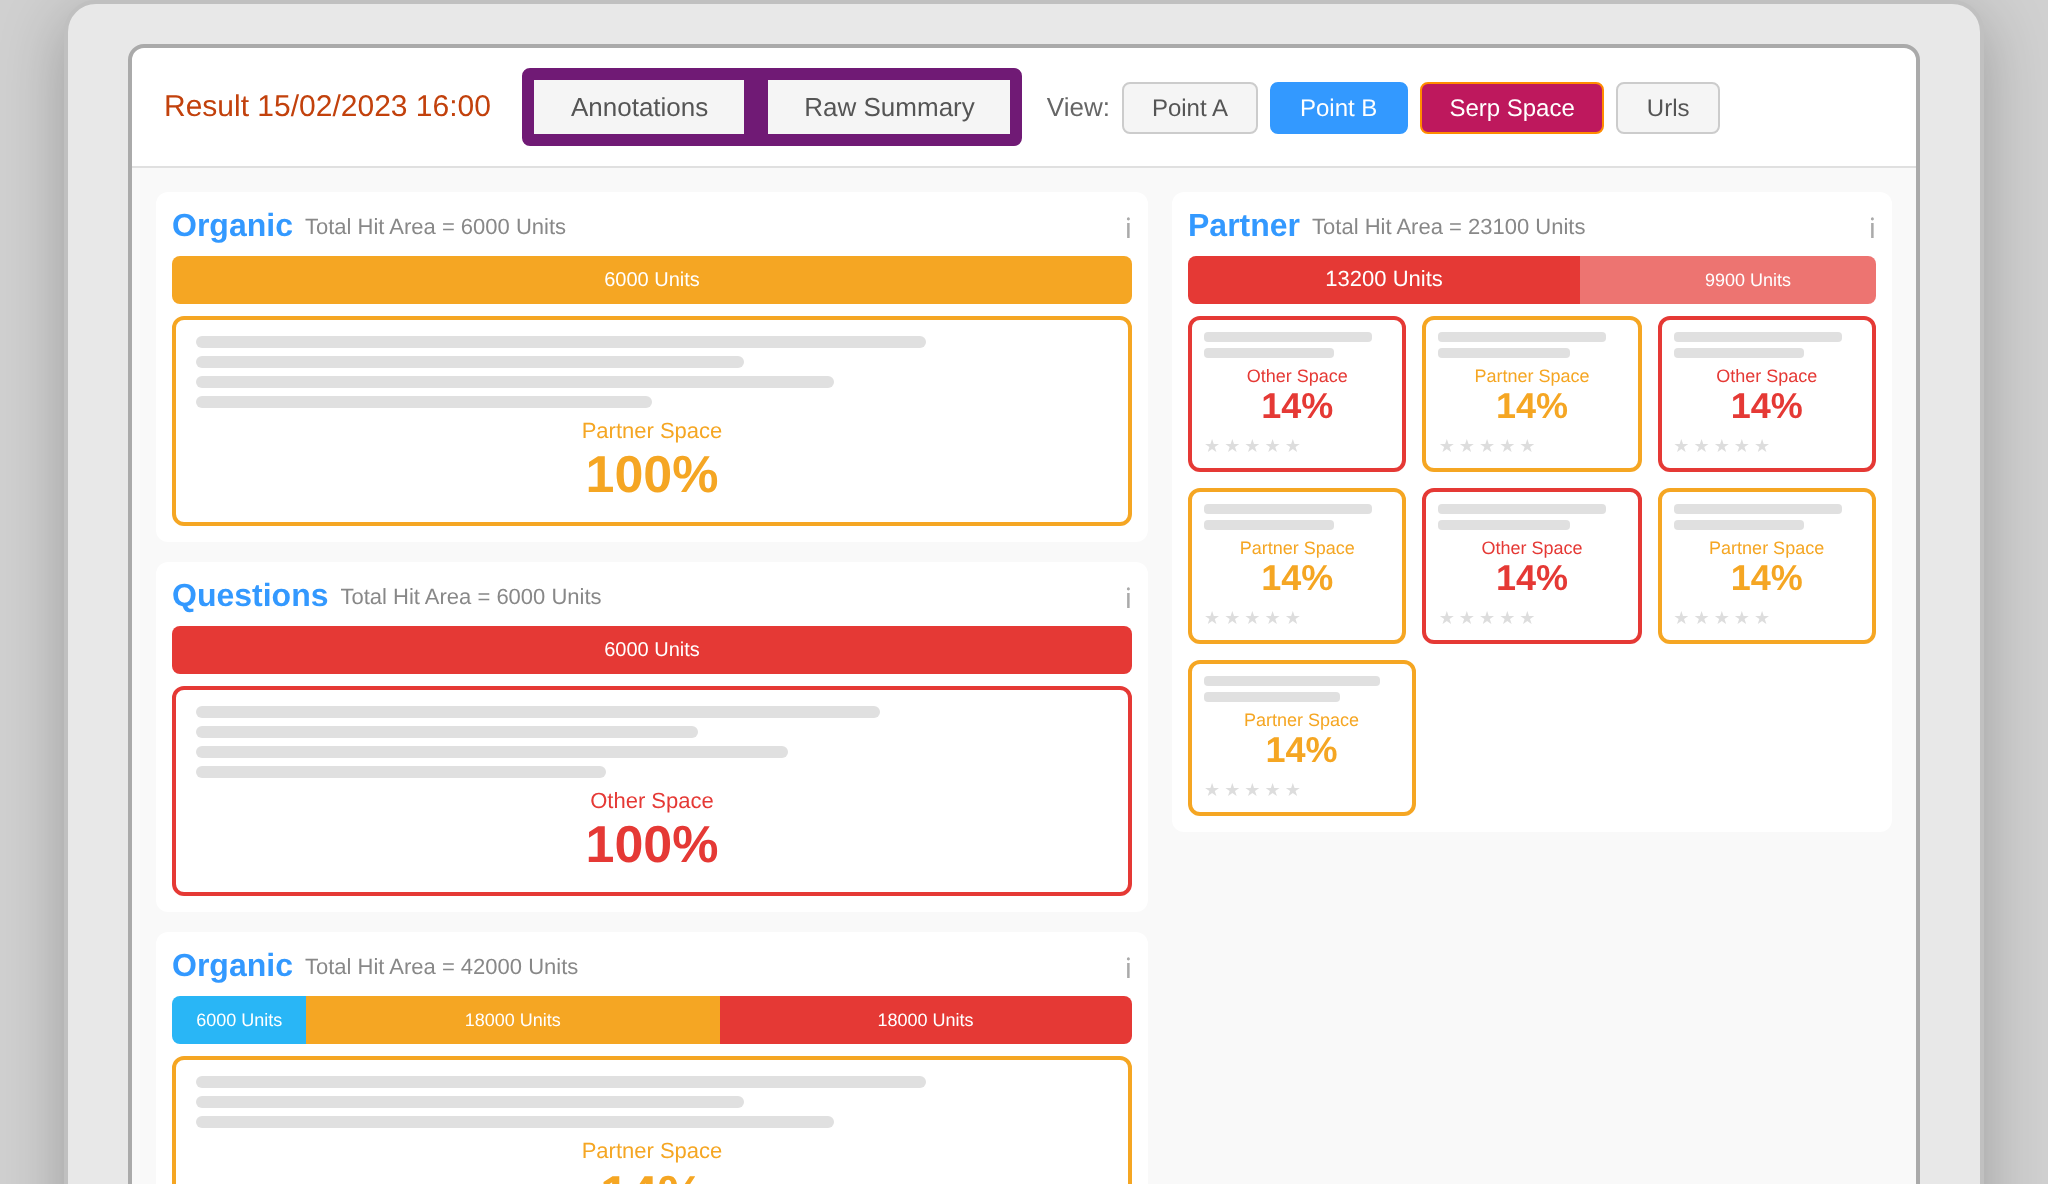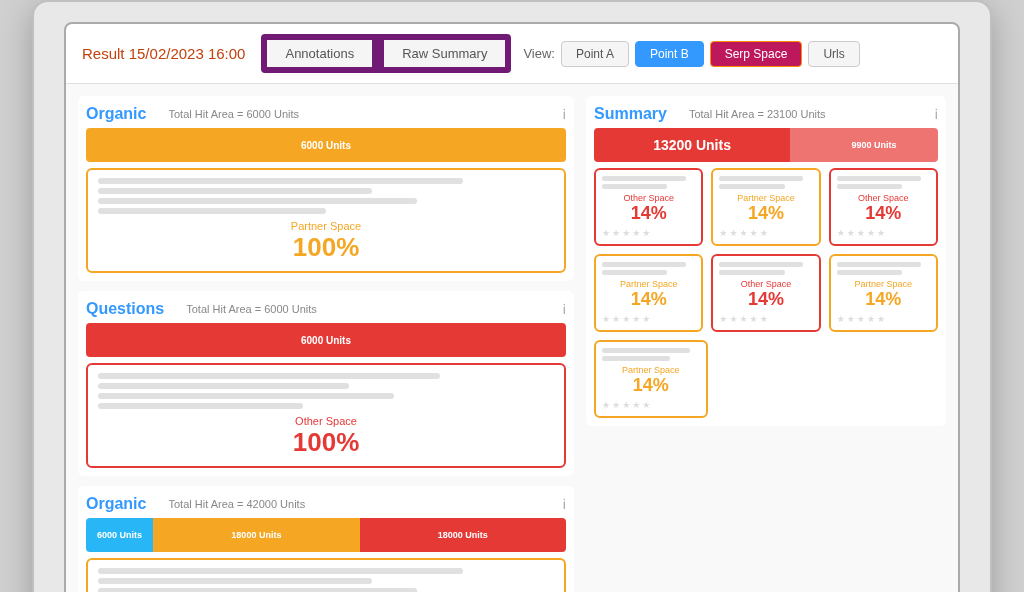--- a/index.html
+++ b/index.html
@@ -96,21 +96,21 @@
     }
     
     .section {
       background: #fff;
       border-radius: 6px;
       padding: 8px;
     }
     .section-header {
       display: flex;
       align-items: center;
-      gap: 22px;
+      gap: 6px;
       margin-bottom: 5px;
     }
     .section-title {
       font-size: 16px;
       font-weight: bold;
       color: #3399ff;
     }
     .section-subtitle {
       font-size: 11px;
       color: #888;
@@ -122,27 +122,27 @@
       font-size: 14px;
     }
     
     .progress-bar-wrap {
       border-radius: 4px;
       overflow: hidden;
       margin-bottom: 6px;
       display: flex;
     }
     .bar-segment {
-      height: 34px;
+      height: 24px;
       display: flex;
       align-items: center;
       justify-content: center;
       font-size: 10px;
       color: #fff;
-      font-weight: bold;
+      font-weight: normal;
     }
     
     .content-card {
       border: 2px solid #f5a623;
       border-radius: 6px;
       padding: 8px 10px;
       background: #fff;
     }
     .content-card.red-border { border-color: #e53935; }
     .content-lines {
@@ -309,26 +309,26 @@
             <div class="card-label">Partner Space</div>
             <div class="card-percent">14%</div>
           </div>
         </div>
 
       </div>
 
       <div class="right-col">
         <div class="shopping-section">
           <div class="section-header">
-            <span class="section-title">Summary</span>
+            <span class="section-title">Partner</span>
             <span class="section-subtitle">Total Hit Area = 23100 Units</span>
             <span class="info-icon">ℹ</span>
           </div>
           <div class="progress-bar-wrap">
-            <div class="bar-segment" style="width:57%;background:#e53935;font-size:14px;">13200 Units</div>
+            <div class="bar-segment" style="width:57%;background:#e53935;font-size:11px;">13200 Units</div>
             <div class="bar-segment" style="width:43%;background:#e53935;font-size:9px;opacity:0.7;padding-left:20px;">9900 Units</div>
           </div>
 
           <div class="shopping-grid">
 
             <div class="shop-card red-border">
               <div class="shop-card-lines">
                 <div class="shop-line" style="width:90%"></div>
                 <div class="shop-line" style="width:70%"></div>
               </div>

